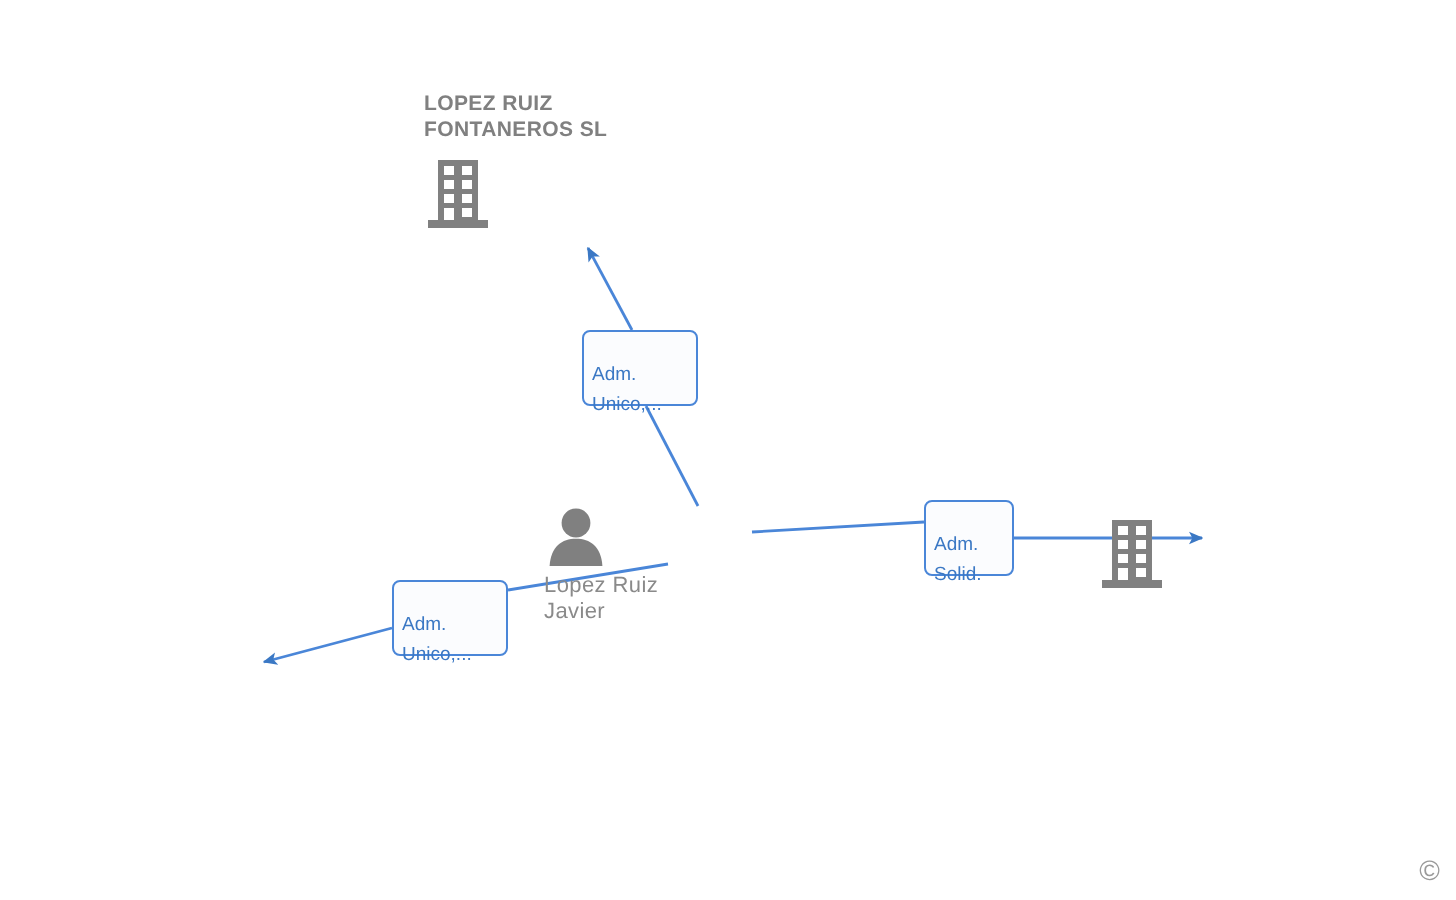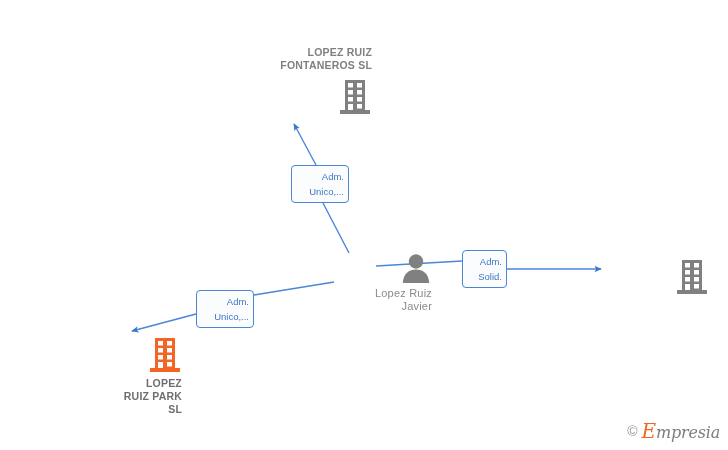--- a/index.html
+++ b/index.html
@@ -23,21 +23,21 @@
     top: 0;
     width: 728px;
     height: 450px;
   }
 
   
   .node {
     position: absolute;
     width: 160px;
     margin-left: -80px;
-    text-align: right;
+    text-align: left;
     z-index: 3;
   }
   .node .icon-wrap {
     display: block;
     line-height: 0;
   }
   .node .label {
     display: block;
     font-size: 10.5px;
     line-height: 13px;
@@ -67,22 +67,22 @@
   
   .edge-label {
     position: absolute;
     box-sizing: border-box;
     background: #fbfcfe;
     border: 1px solid #4a86d8;
     border-radius: 4px;
     color: #3b78c4;
     font-size: 9.5px;
     line-height: 15px;
-    text-align: right;
-    padding: 3px 4px 4px 4px;
+    text-align: left;
+    padding: 14px 4px 4px 4px;
     z-index: 4;
     white-space: pre-line;
   }
 
   
   #watermark {
     position: absolute;
     right: 8px;
     bottom: 7px;
     z-index: 6;
@@ -178,38 +178,18 @@
         <rect x="10" y="14" width="5" height="4.5" fill="#ffffff"></rect>
         <rect x="19" y="14" width="5" height="4.5" fill="#ffffff"></rect>
         <rect x="10" y="21" width="5" height="4.5" fill="#ffffff"></rect>
         <rect x="19" y="21" width="5" height="4.5" fill="#ffffff"></rect>
         <rect x="10" y="28" width="5" height="6" fill="#ffffff"></rect>
         <rect x="19" y="28" width="5" height="4.5" fill="#ffffff"></rect>
       </svg>
     </span>
   </div>
 
-  <div class="node company focal" style="left:102px; top:334px;">
-    <span class="icon-wrap">
-      <svg width="34" height="40" viewBox="0 0 34 40">
-        <rect x="7" y="4" width="20" height="30" fill="#f26522"></rect>
-        <rect x="2" y="34" width="30" height="4" fill="#f26522"></rect>
-        <rect x="10" y="7" width="5" height="4.5" fill="#ffffff"></rect>
-        <rect x="19" y="7" width="5" height="4.5" fill="#ffffff"></rect>
-        <rect x="10" y="14" width="5" height="4.5" fill="#ffffff"></rect>
-        <rect x="19" y="14" width="5" height="4.5" fill="#ffffff"></rect>
-        <rect x="10" y="21" width="5" height="4.5" fill="#ffffff"></rect>
-        <rect x="19" y="21" width="5" height="4.5" fill="#ffffff"></rect>
-        <rect x="10" y="28" width="5" height="6" fill="#ffffff"></rect>
-        <rect x="19" y="28" width="5" height="4.5" fill="#ffffff"></rect>
-      </svg>
-    </span>
-    <span class="label label-below">LOPEZ
-RUIZ PARK
-SL</span>
-  </div>
 
   <div id="watermark">
     <span class="c-mark">©</span>
-    <span class="brand"><span class="cap">E</span><span>mpresia</span></span>
   </div>
 
 </div>
 
 </body></html>

